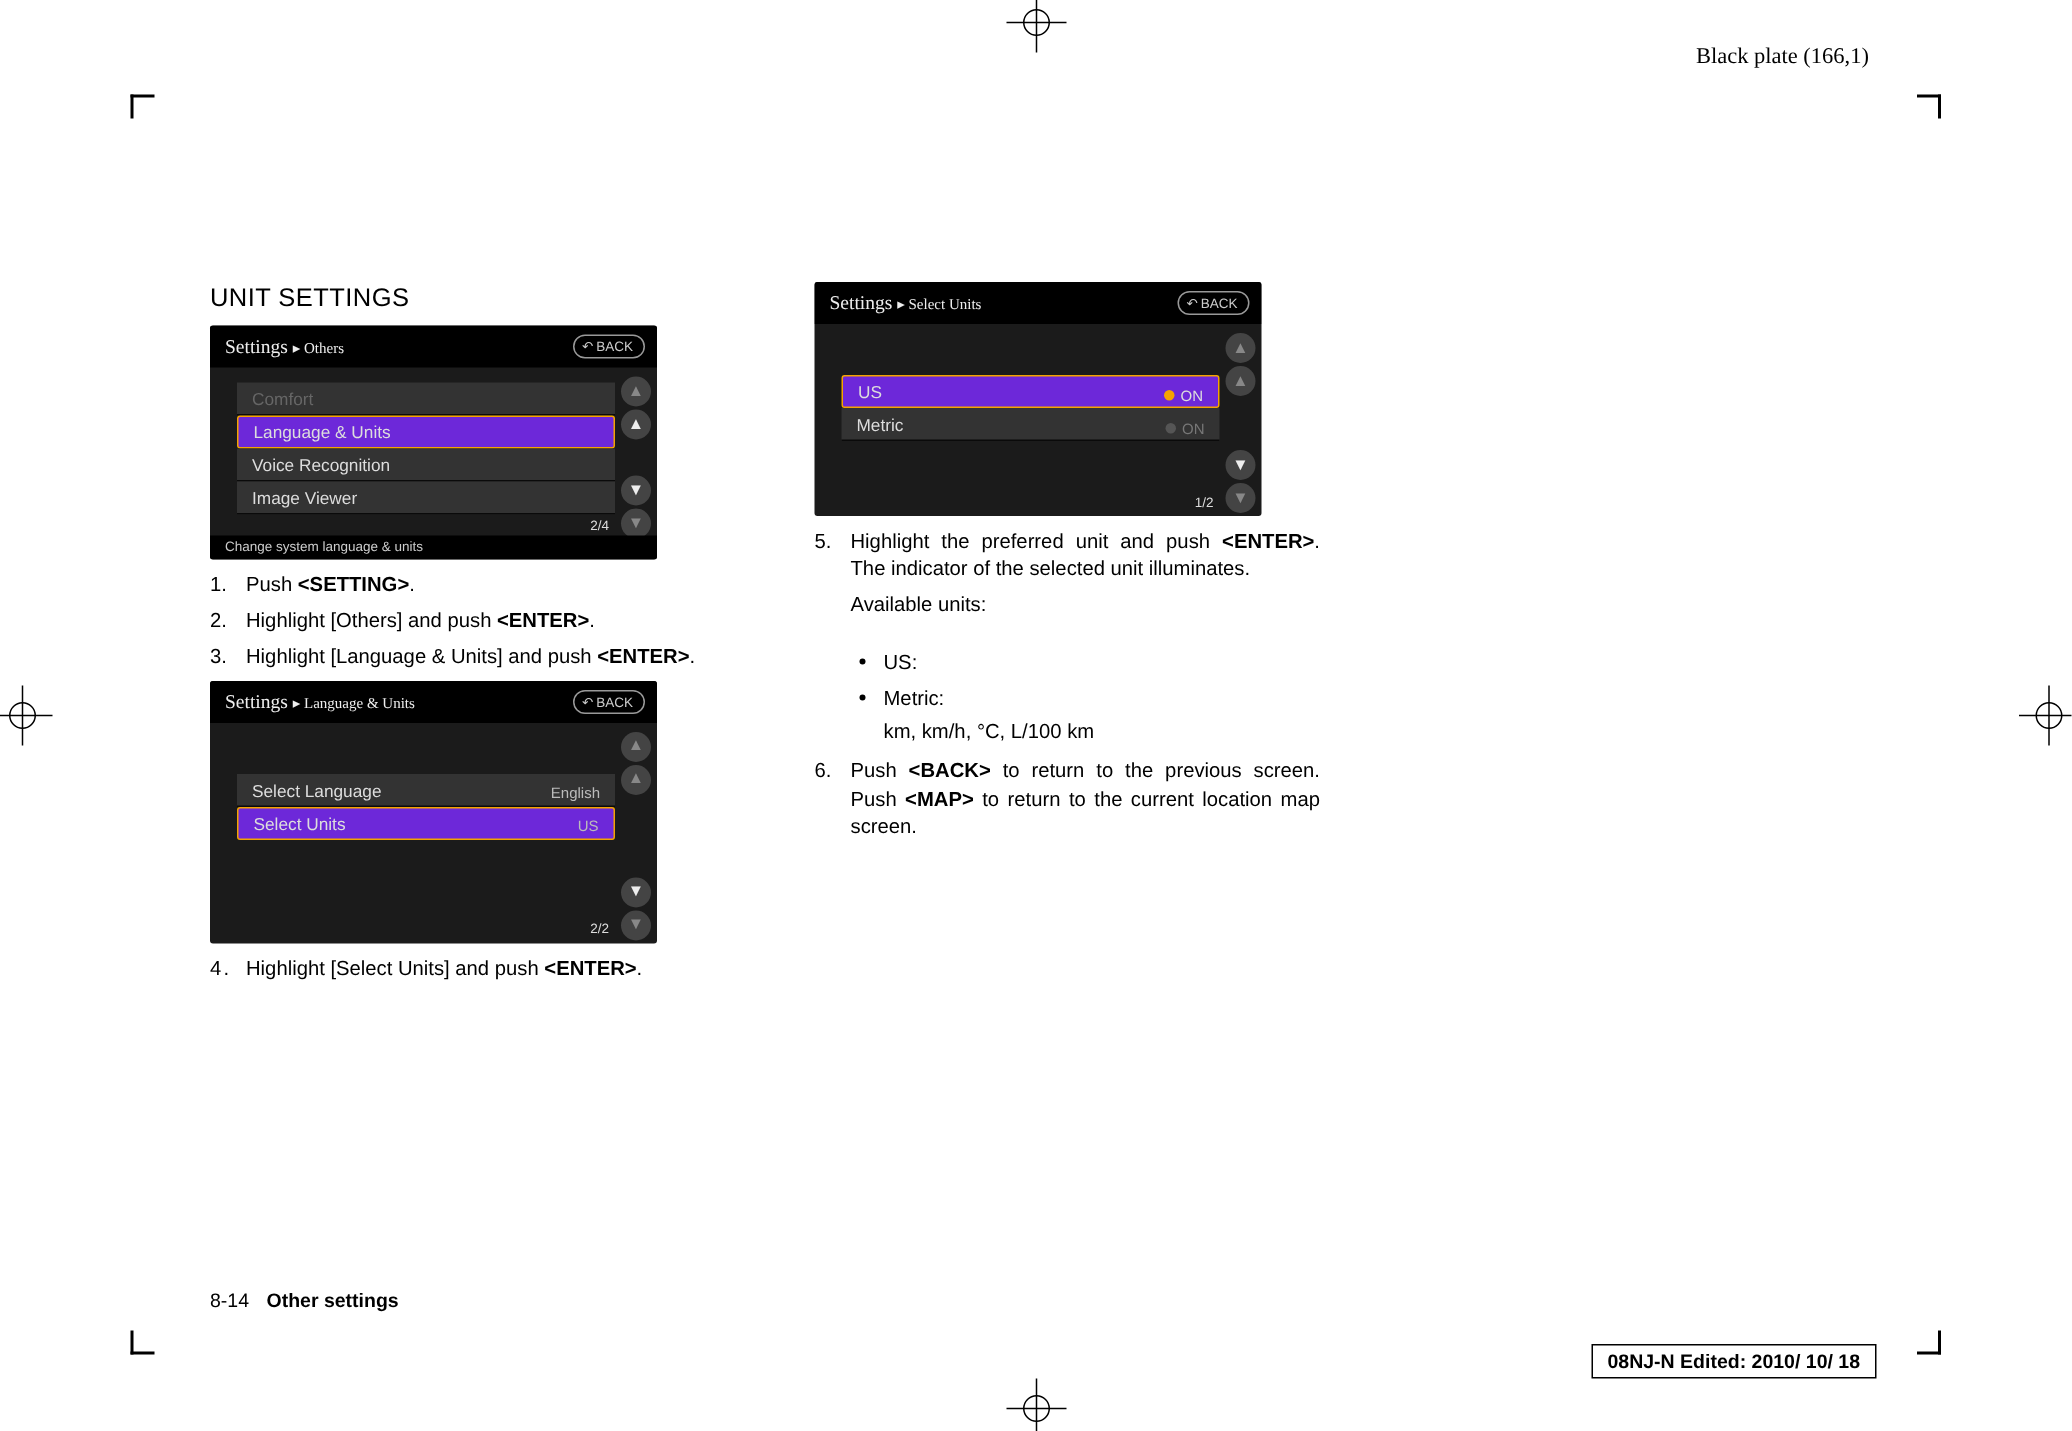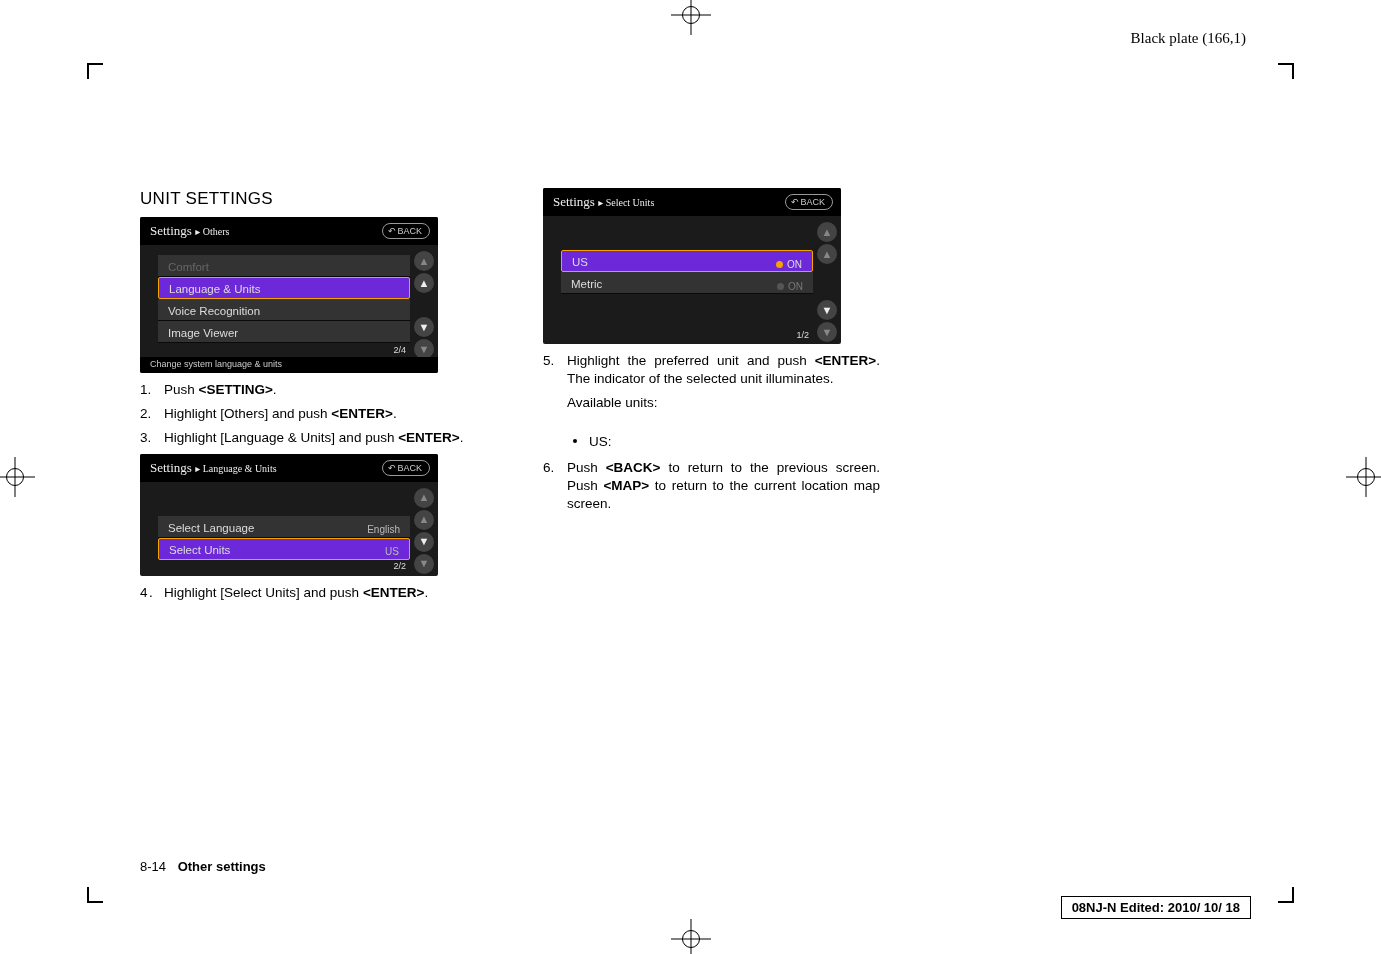--- a/index.html
+++ b/index.html
@@ -183,21 +183,21 @@
       <div class="ss-count">2/4</div>
       <div class="ss-footer">Change system language &amp; units</div>
     </div>
 
     <ol class="steps">
       <li><span>Push </span><span class="bold">&lt;SETTING&gt;</span><span>.</span></li>
       <li><span>Highlight [Others] and push </span><span class="bold">&lt;ENTER&gt;</span><span>.</span></li>
       <li class="justify"><span>Highlight [Language &amp; Units] and push </span><span class="bold">&lt;ENTER&gt;</span><span>.</span></li>
     </ol>
 
-    <div class="screenshot" style="height:122px">
+    <div class="screenshot" style="height:175px">
       <div class="ss-header">
         <span class="bc"><span>Settings</span> <span class="sub">▸ <span>Language &amp; Units</span></span></span>
         <span class="back-pill">
             <span>↶</span>
             <span>BACK</span>
           </span>
       </div>
       <div class="ss-list" style="top:62px">
         <div class="ss-row">
             <span>Select Language</span>
@@ -248,20 +248,24 @@
     </div>
 
     <ol class="steps" style="counter-reset: step 4">
       <li class="justify">
         <span>Highlight the preferred unit and push </span><span class="bold">&lt;ENTER&gt;</span><span>. The indicator of the selected unit illuminates.</span>
         <div class="sub-indent" style="margin-left:0">Available units:</div>
         <ul class="bullets">
           <li>
             <span>US:</span>
           </li>
+          <li>
+            <span>Metric:</span>
+            <div style="margin-top:4px">km, km/h, °C, L/100 km</div>
+          </li>
         </ul>
       </li>
       <li class="justify">
         <span>Push </span><span class="bold">&lt;BACK&gt;</span><span> to return to the previous screen. Push </span><span class="bold">&lt;MAP&gt;</span><span> to return to the current location map screen.</span>
       </li>
     </ol>
   </div>
 </div>
 
 <div class="page-foot">

